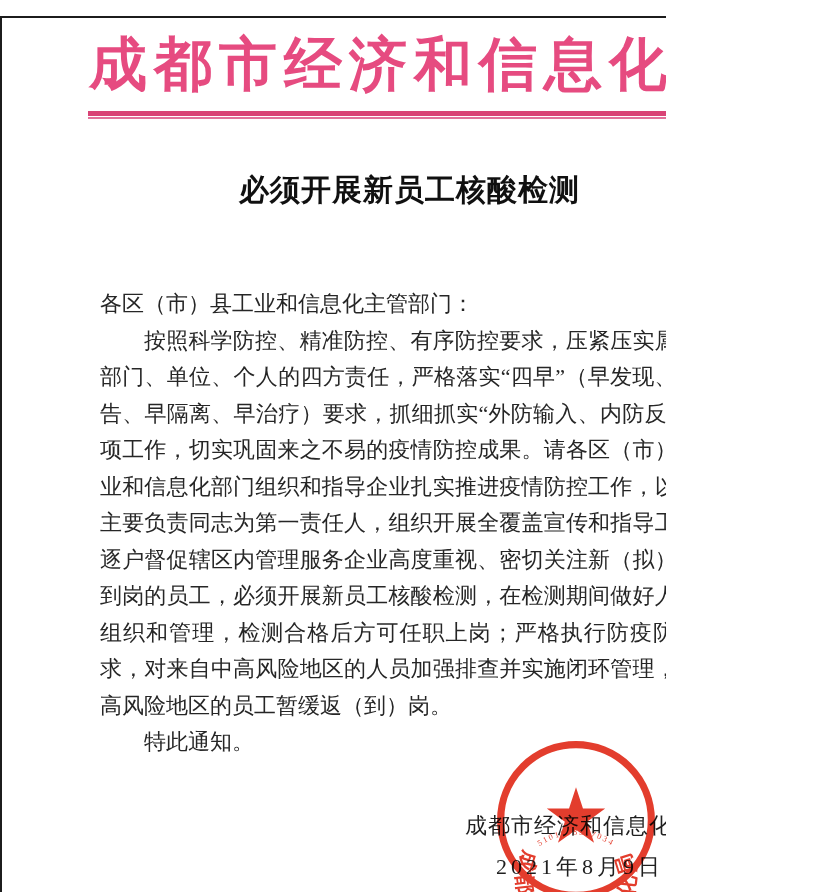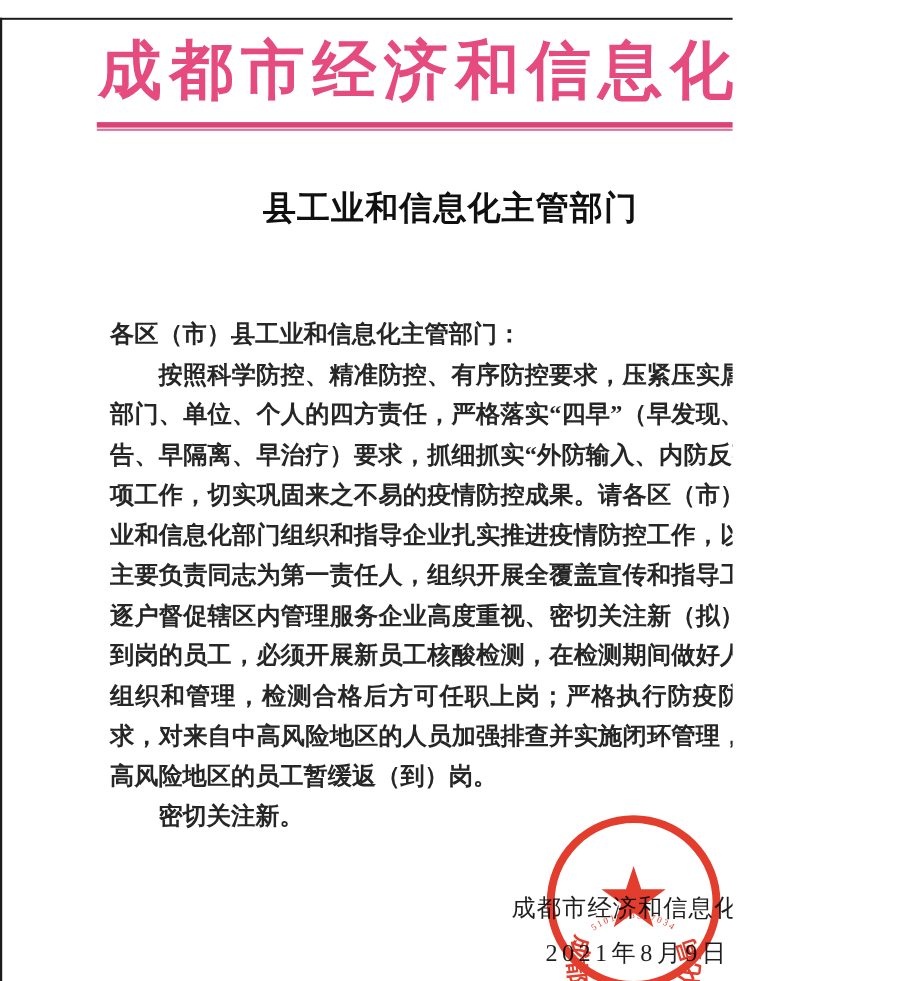--- a/index.html
+++ b/index.html
@@ -33,21 +33,21 @@
     position:absolute;left:0;top:152px;width:819px;
     text-align:center;color:#101010;font-weight:bold;
   }
   .doc-title .t-line{font-size:30px;line-height:43px;letter-spacing:1px;}
 
   .doc-body{
     position:absolute;left:100px;top:270px;width:621px;
     font-size:22px;line-height:36.5px;color:#262626;
     text-align:justify;
   }
-  .doc-body p{margin:0;font-weight:bold;}
+  .doc-body p{margin:0;}
   .doc-body .indent{text-indent:2em;}
 
   .sig-block{
     position:absolute;left:420px;top:795px;width:320px;
     text-align:center;color:#1f1f1f;
   }
   .sig-name{font-size:22px;line-height:30px;letter-spacing:1px;}
   .sig-date{font-size:22px;line-height:30px;letter-spacing:4px;margin-top:11px;}
 
   .seal{
@@ -68,27 +68,27 @@
 
   <header class="letterhead">
     <h1 class="letterhead-title">成都市经济和信息化局</h1>
   </header>
   <div class="letterhead-rule">
     <div class="rule-thick"></div>
     <div class="rule-thin"></div>
   </div>
 
   <section class="doc-title">
-    <div class="t-line">县工业和信息化主管部门</div>
+    <div class="t-line">必须开展新员工核酸检测</div>
   </section>
 
   <section class="doc-body">
     <p class="salutation">各区（市）县工业和信息化主管部门：</p>
     <p class="indent">按照科学防控、精准防控、有序防控要求，压紧压实属地、部门、单位、个人的四方责任，严格落实“四早”（早发现、早报告、早隔离、早治疗）要求，抓细抓实“外防输入、内防反弹”各项工作，切实巩固来之不易的疫情防控成果。请各区（市）县工业和信息化部门组织和指导企业扎实推进疫情防控工作，以部门主要负责同志为第一责任人，组织开展全覆盖宣传和指导工作，逐户督促辖区内管理服务企业高度重视、密切关注新（拟）入职到岗的员工，必须开展新员工核酸检测，在检测期间做好人员的组织和管理，检测合格后方可任职上岗；严格执行防疫防控要求，对来自中高风险地区的人员加强排查并实施闭环管理，在中高风险地区的员工暂缓返（到）岗。</p>
-    <p class="indent">密切关注新。</p>
+    <p class="indent">特此通知。</p>
   </section>
 
   <div class="sig-block">
     <div class="sig-name">成都市经济和信息化局</div>
     <div class="sig-date">2021年8月9日</div>
   </div>
 
   <svg class="seal" viewBox="0 0 160 160" aria-hidden="true">
     <defs>
       <path id="sealTopArc" d="M 30.6 108.5 A 57 57 0 1 0 129.4 108.5" fill="none"></path>

